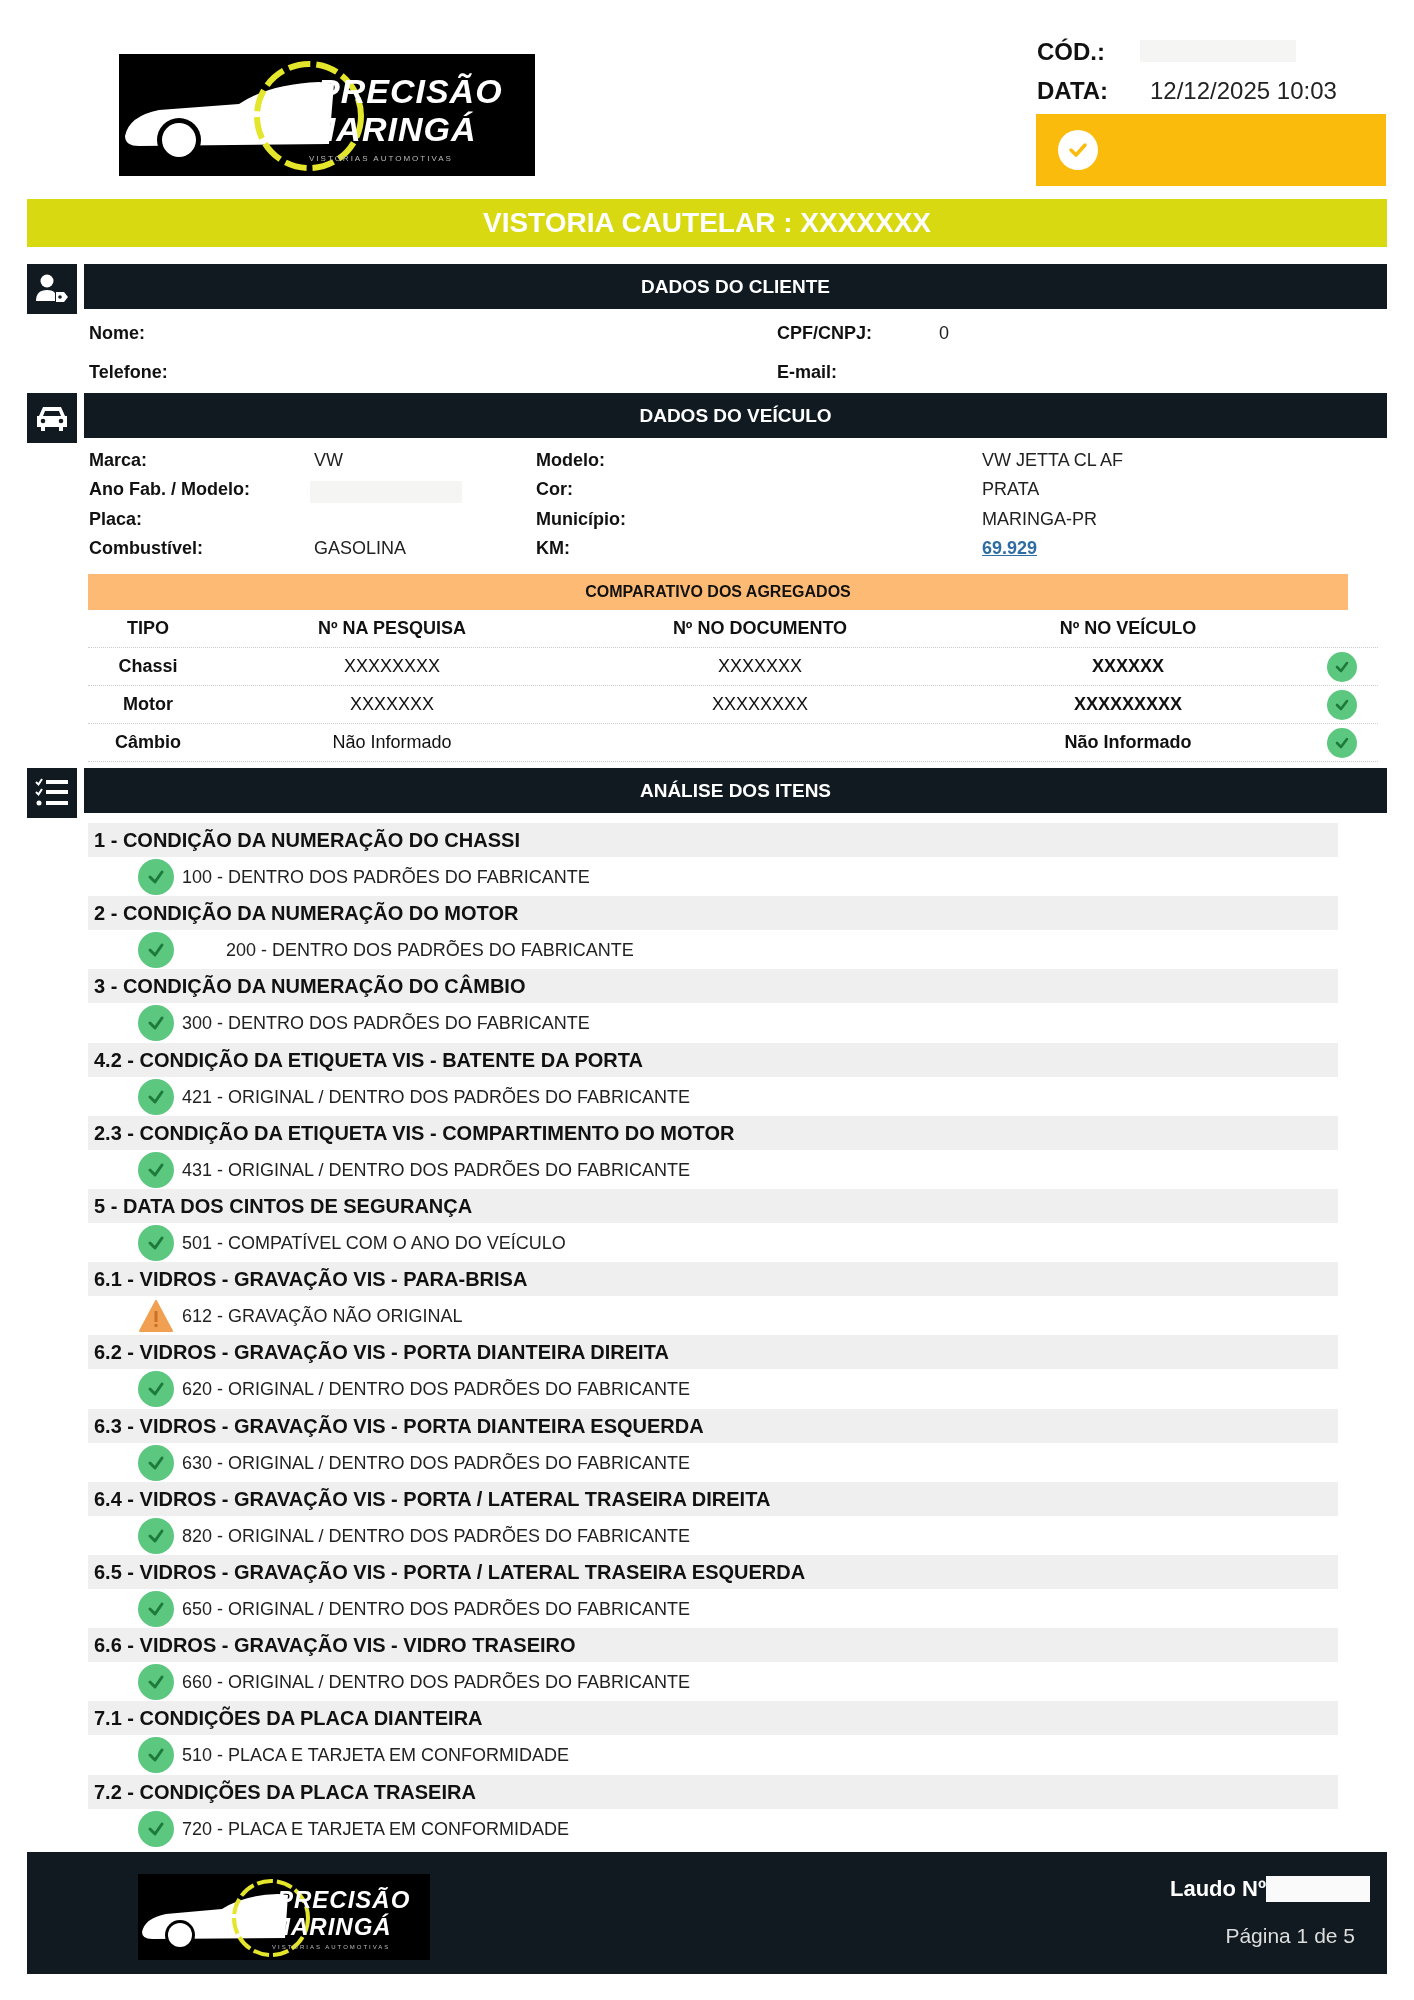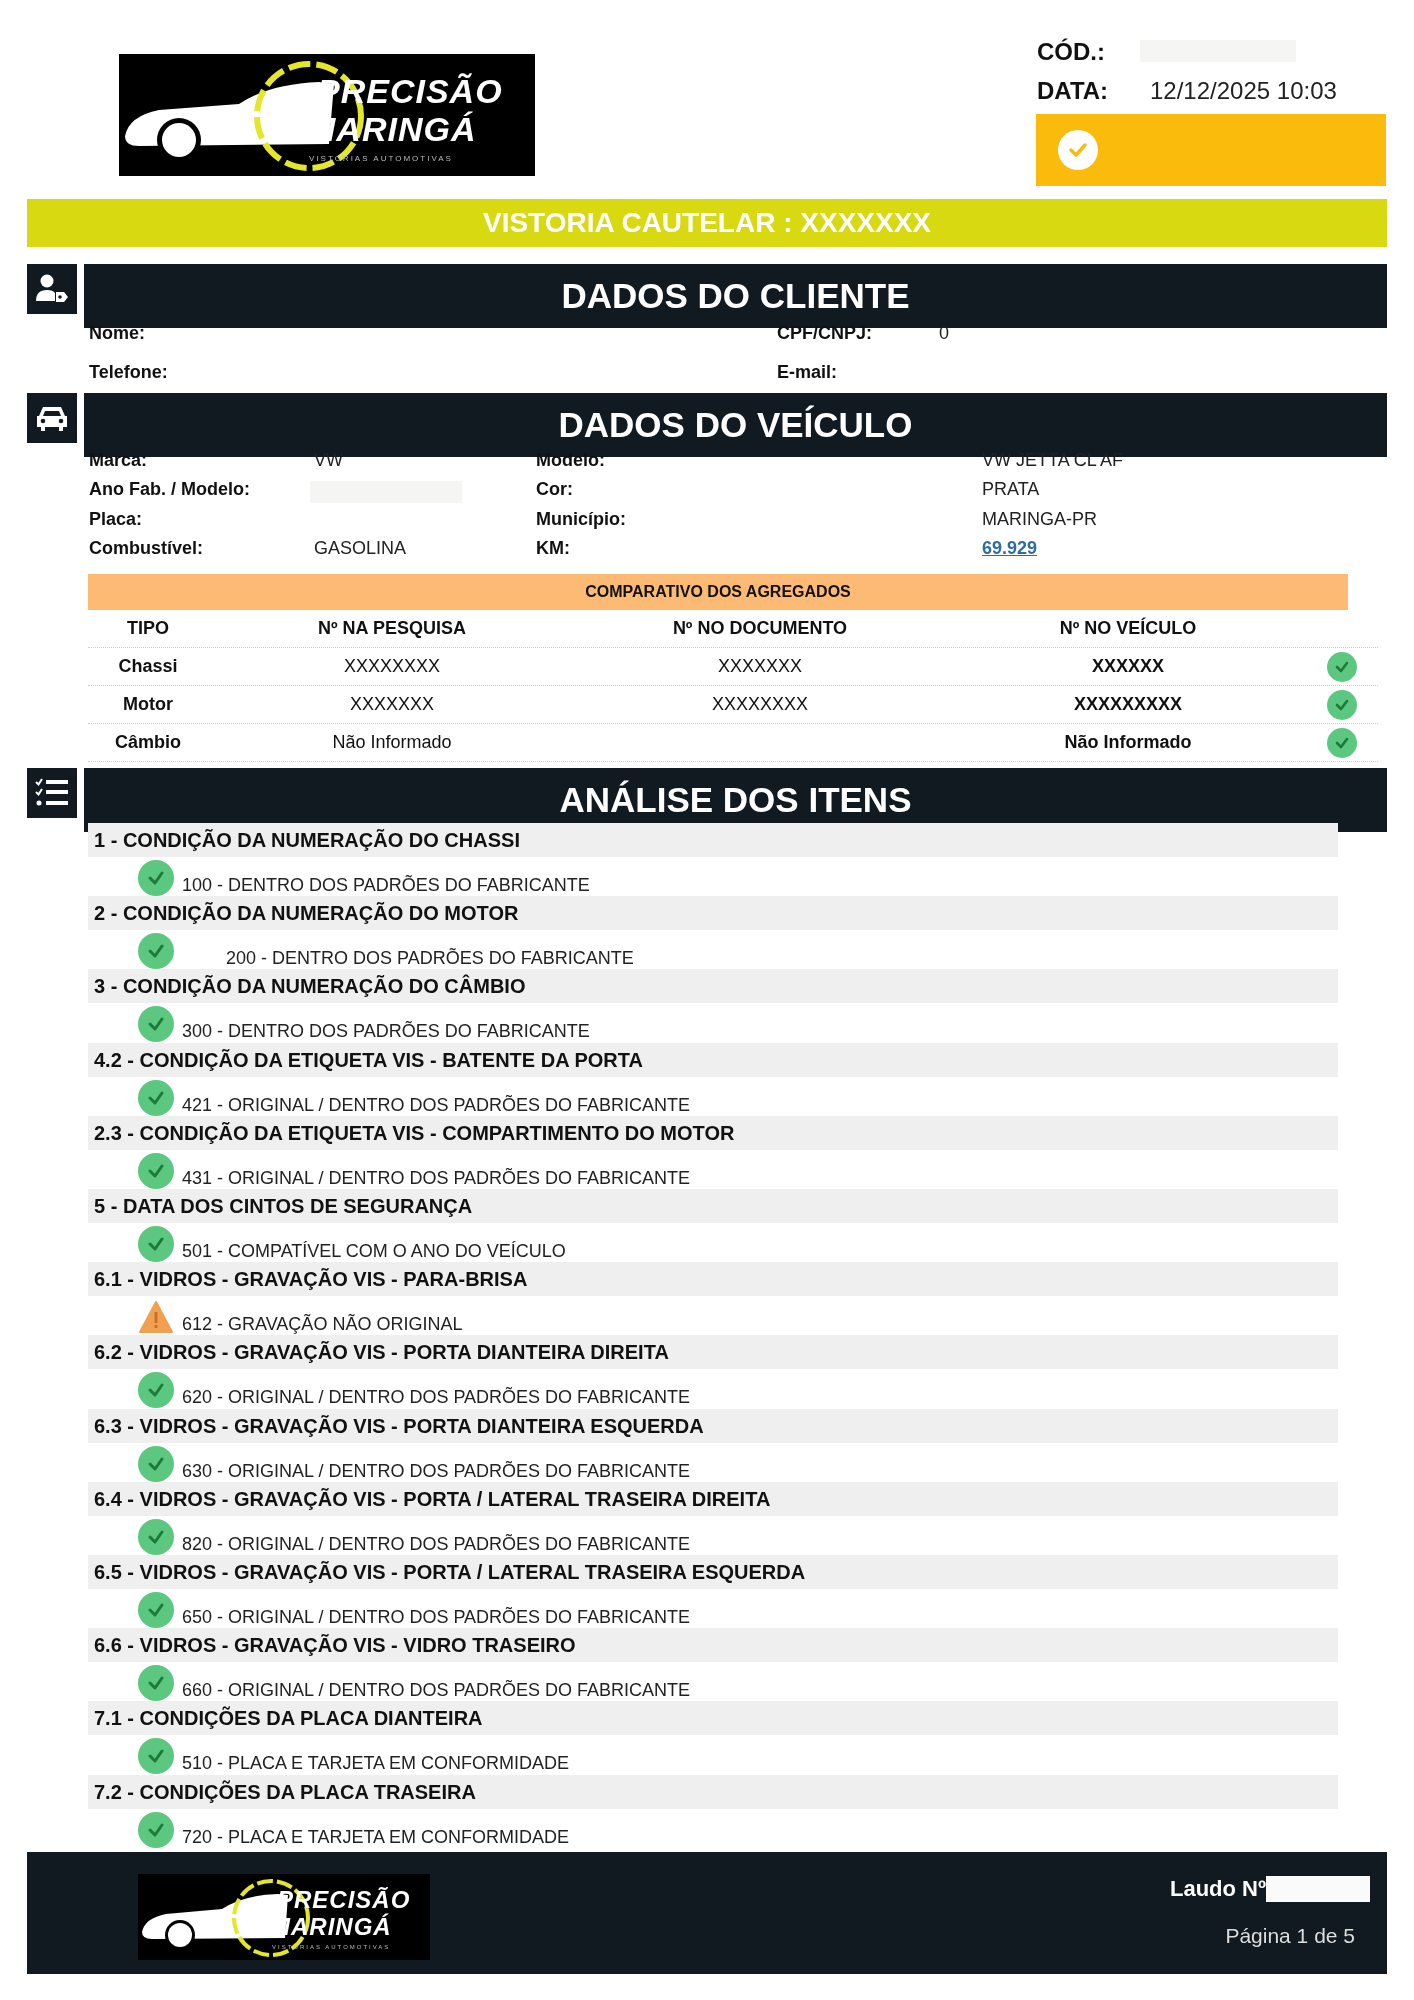--- a/index.html
+++ b/index.html
@@ -17,21 +17,21 @@
   .meta-label { font-weight: bold; font-size: 24px; color: #111; }
   .meta-value { font-size: 24px; color: #222; }
 
   .status-badge { left: 1036px; top: 114px; width: 350px; height: 72px; background: #fbbb0d; display: flex; align-items: center; }
   .status-badge .check { width: 40px; height: 40px; border-radius: 50%; background: #fff; margin-left: 22px; display:flex; align-items:center; justify-content:center; }
   .status-badge .txt { flex: 1; text-align: center; color: #fff; font-weight: bold; font-size: 23px; line-height: 28px; }
 
   .title-bar { left: 27px; top: 199px; width: 1360px; height: 48px; background: #d8d911; color: #fff; font-weight: bold; font-size: 28px; display: flex; align-items: center; justify-content: center; }
 
   .section-icon { width: 50px; height: 50px; background: #101a20; display: flex; align-items: center; justify-content: center; }
-  .section-bar { height: 64px; background: #101a20; color: #fff; font-weight: bold; font-size: 35px; display: flex; align-items: center; justify-content: center; }
+  .section-bar { height: 45px; background: #101a20; color: #fff; font-weight: bold; font-size: 19px; display: flex; align-items: center; justify-content: center; }
 
   .lbl { font-weight: bold; font-size: 18px; color: #111; }
   .val { font-size: 18px; color: #222; }
   .km { color: #2e6da4; font-weight: bold; }
 
   .redact { background: #f5f6f4; }
 
   
   .cmp-head { left: 88px; top: 574px; width: 1260px; height: 36px; background: #fdba74; font-weight: bold; font-size: 16px; display: flex; align-items: center; justify-content: center; }
   .cmp-row { position: absolute; left: 88px; width: 1290px; height: 38px; display: flex; align-items: center; border-bottom: 1px dotted #ccc; }
@@ -40,21 +40,21 @@
   .c2 { width: 368px; }
   .c3 { width: 368px; }
   .c4 { width: 368px; font-weight: bold; }
   .c5 { width: 60px; display:flex; justify-content:center; }
   .cmp-header-row .cmp-cell { font-weight: bold; }
 
   .ok-icon { width: 30px; height: 30px; border-radius: 50%; background: #5cc77f; display: flex; align-items: center; justify-content: center; }
 
   
   .item-head { position: absolute; left: 88px; width: 1250px; height: 34px; background: #efefef; font-weight: bold; font-size: 20px; display: flex; align-items: center; padding-left: 6px; }
-  .item-res { position: absolute; left: 138px; height: 38px; display: flex; align-items: flex-end; font-size: 18px; color: #222; }
+  .item-res { position: absolute; left: 138px; height: 38px; display: flex; align-items: center; font-size: 18px; color: #222; }
   .item-res .ic { width: 36px; height: 36px; margin-right: 8px; display:flex; align-items:center; justify-content:center; }
   .item-res .ok-big { width: 36px; height: 36px; border-radius: 50%; background: #5cc77f; display:flex; align-items:center; justify-content:center; }
 
   
   .footer { left: 27px; top: 1852px; width: 1360px; height: 122px; background: #101a20; }
   .footer-laudo { right: 44px; top: 1876px; color: #fff; font-weight: bold; font-size: 22px; display: flex; align-items: center; }
   .footer-laudo .redact-w { display: inline-block; width: 104px; height: 26px; background: #fafafa; margin-left: 0; }
   .footer-page { right: 59px; top: 1924px; color: #ddd; font-size: 21px; }
 </style>
 </head>

